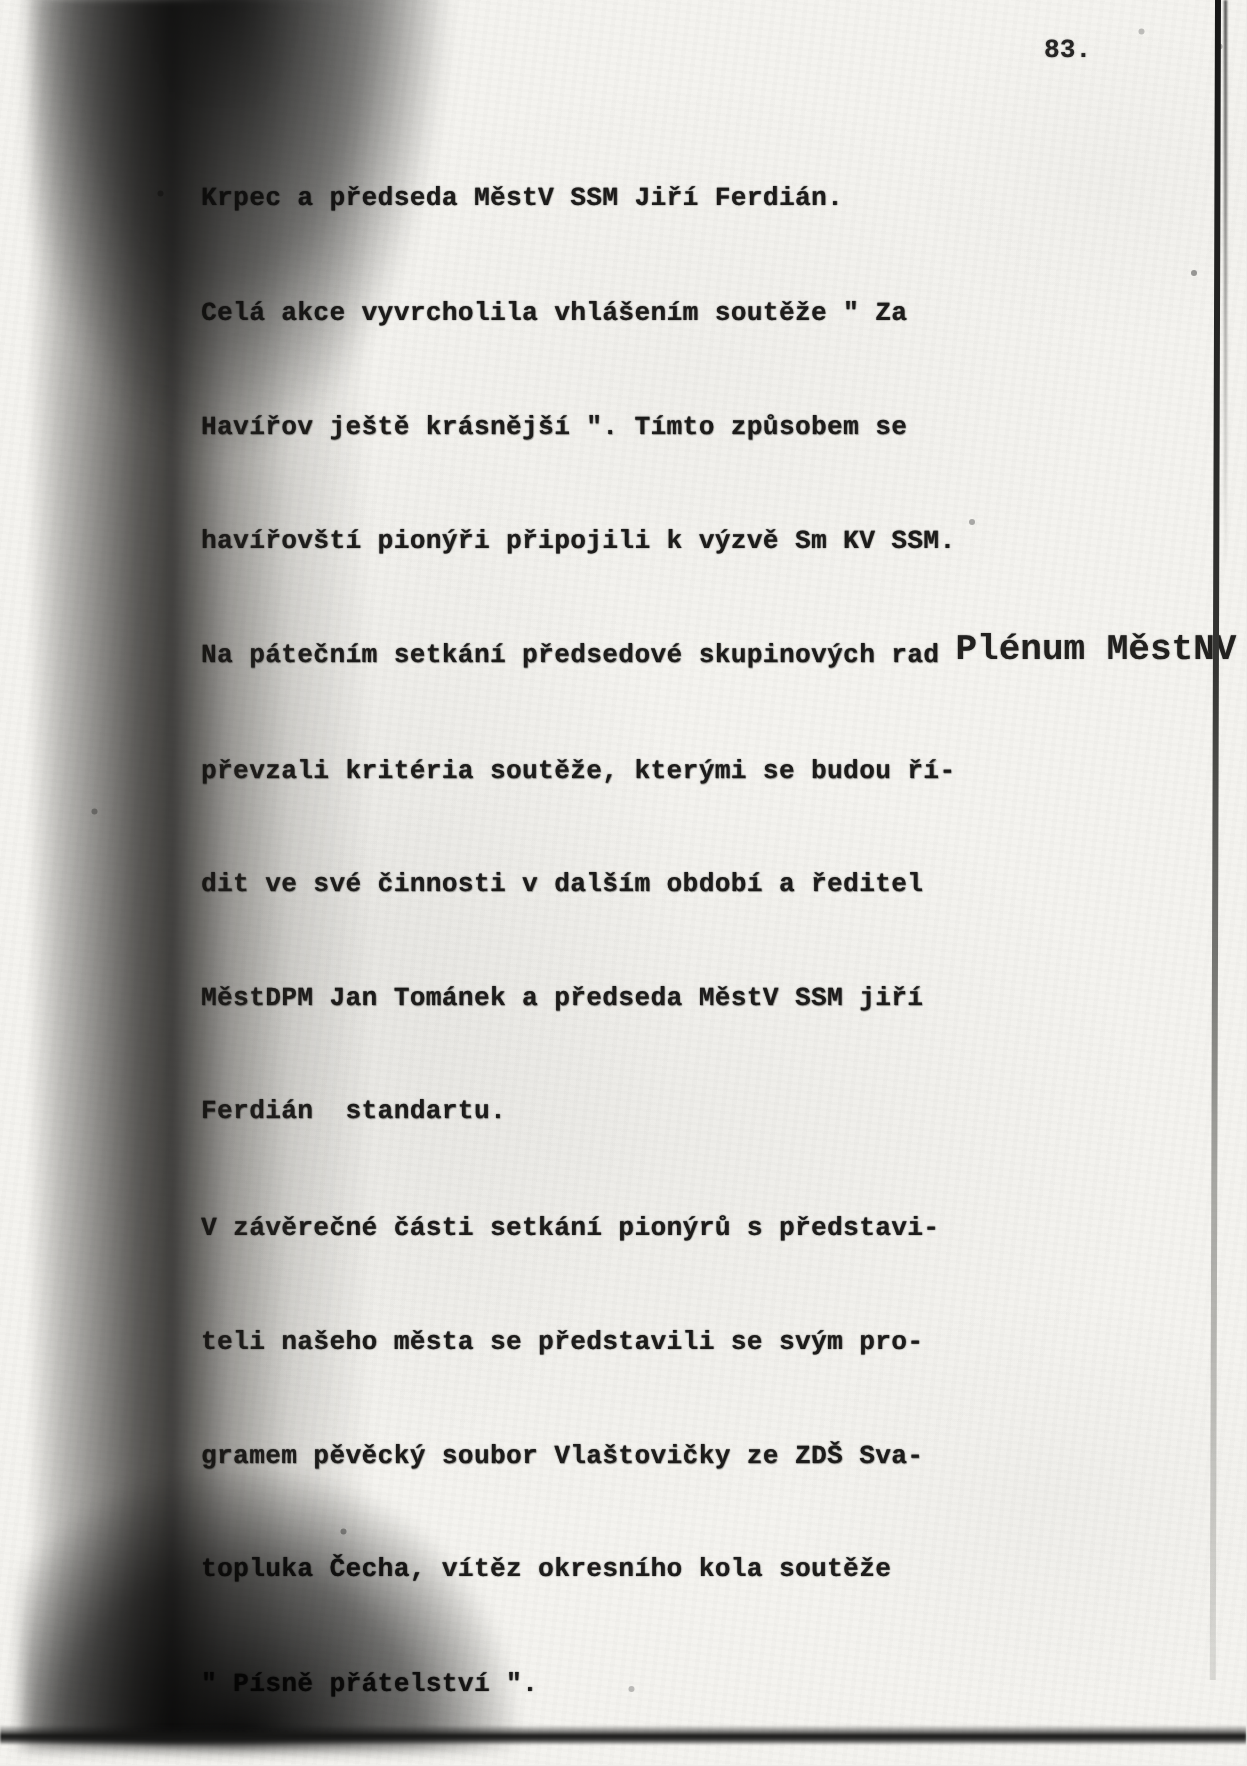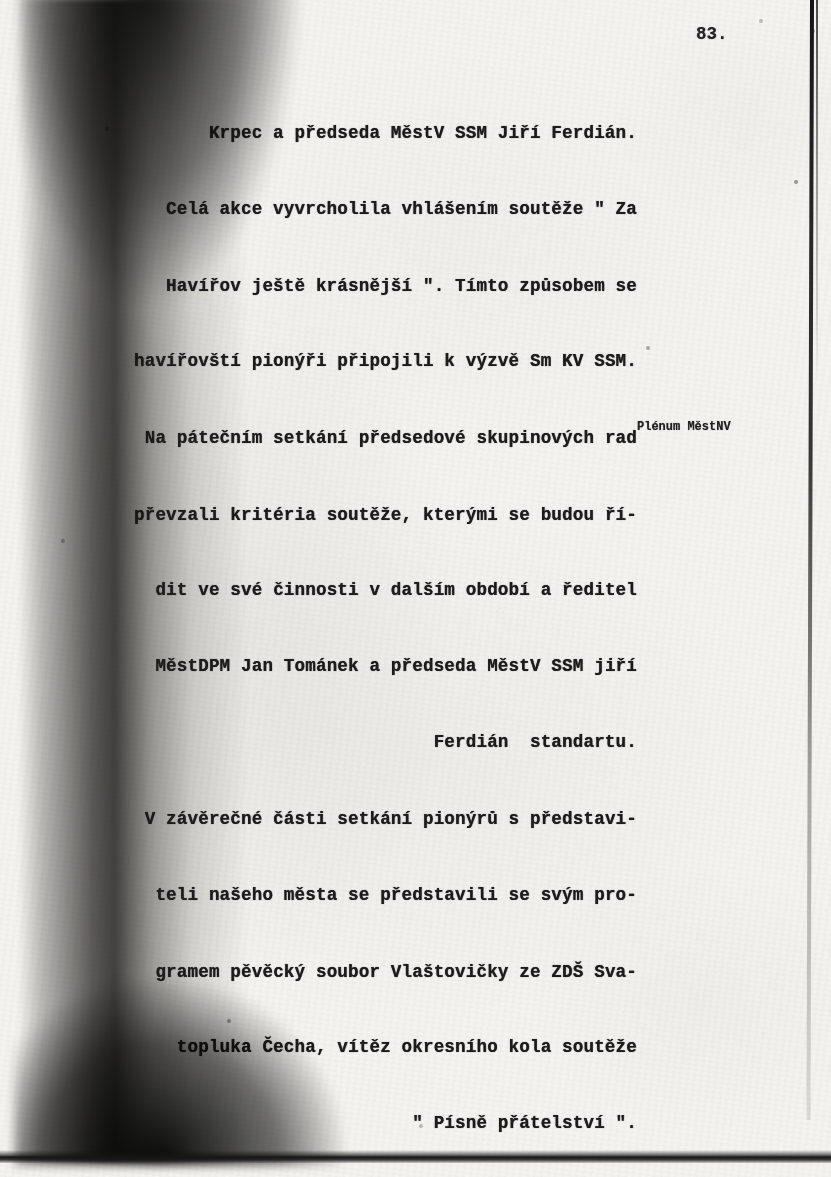--- a/index.html
+++ b/index.html
@@ -7,21 +7,20 @@
     padding: 0;
     background: #e9e8e5;
   }
   .scan {
     position: relative;
     width: 831px;
     height: 1177px;
     background: #f4f3ef;
     overflow: hidden;
     font-family: "Liberation Mono", "DejaVu Sans Mono", monospace;
-    text-align: right;
   }
   
   .stains {
     position: absolute; inset: 0; z-index: 1; pointer-events: none;
     background:
       radial-gradient(420px 300px at 460px 250px, rgba(20,20,18,0.02), transparent 70%),
       radial-gradient(500px 380px at 430px 760px, rgba(20,20,18,0.03), transparent 70%),
       radial-gradient(300px 520px at 250px 620px, rgba(20,20,18,0.05), transparent 70%),
       radial-gradient(260px 200px at 700px 1000px, rgba(20,20,18,0.025), transparent 70%),
       radial-gradient(200px 160px at 740px 120px, rgba(20,20,18,0.02), transparent 70%);
@@ -66,21 +65,21 @@
   .line:nth-child(40) { transform: rotate(1.55deg) translateX(4px); transform-origin: left center; }
   .line:nth-child(41) { transform: rotate(1.85deg) translateX(5px); transform-origin: left center; }
 
   .page-number {
     position: absolute; left: 696px; top: 24px; z-index: 2;
     font-size: 17.5px; font-weight: bold; color: #262524;
     text-shadow: 0 0 1px rgba(30,28,26,0.6);
   }
   .margin-note {
     position: absolute; left: 637px; top: 420px; z-index: 2;
-    font-size: 12px; font-weight: bold; color: #22211f; white-space: pre;
+    font-size: 24px; font-weight: bold; color: #22211f; white-space: pre;
     text-shadow: 0 0 1px rgba(30,28,26,0.6);
   }
 
   
   .gutter {
     position: absolute; left: 18px; top: 0; width: 230px; height: 1162px; z-index: 3;
     pointer-events: none;
     background: linear-gradient(90deg,
       rgba(0,0,0,0) 0%,
       rgba(25,23,21,0.26) 10%,

